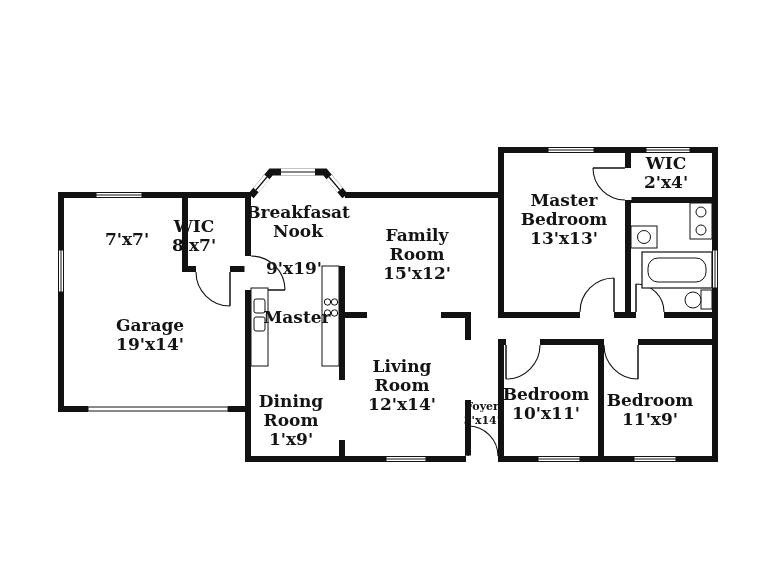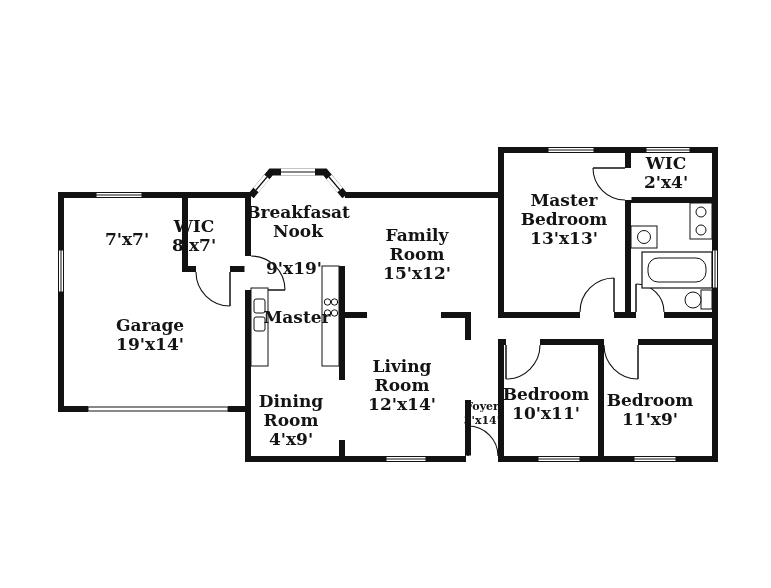--- a/index.html
+++ b/index.html
@@ -211,21 +211,21 @@
 
   <div class="lbl" style="left:402px;top:386px">
     <span class="nm">Living
 Room</span>
     <span class="dm">12'x14'</span>
   </div>
 
   <div class="lbl" style="left:291px;top:421px">
     <span class="nm">Dining
 Room</span>
-    <span class="dm">4'x9'</span>
+    <span class="dm">1'x9'</span>
   </div>
 
   <div class="lbl lbl-sm" style="left:482px;top:414px">
     <span class="nm">Foyer</span>
     <span class="dm">3'x14'</span>
   </div>
 
   <div class="lbl" style="left:546px;top:404px">
     <span class="nm">Bedroom</span>
     <span class="dm">10'x11'</span>

